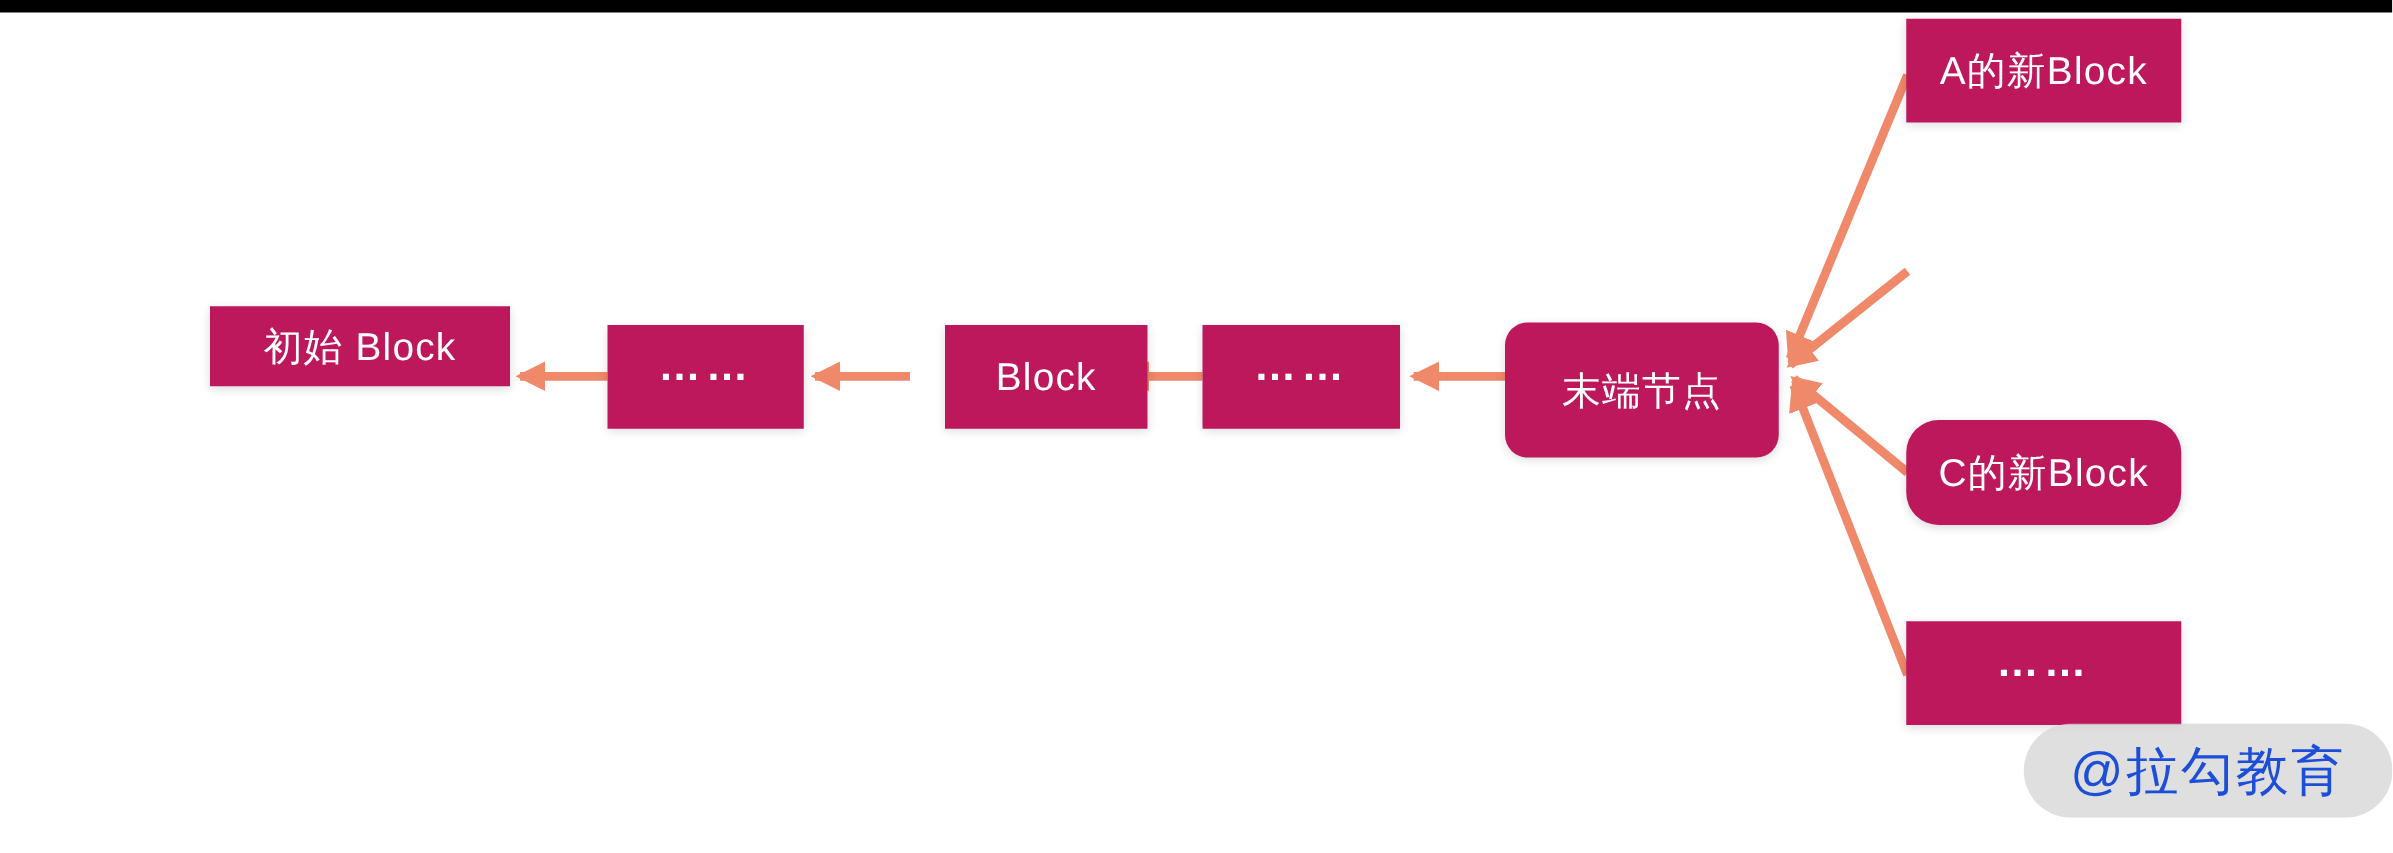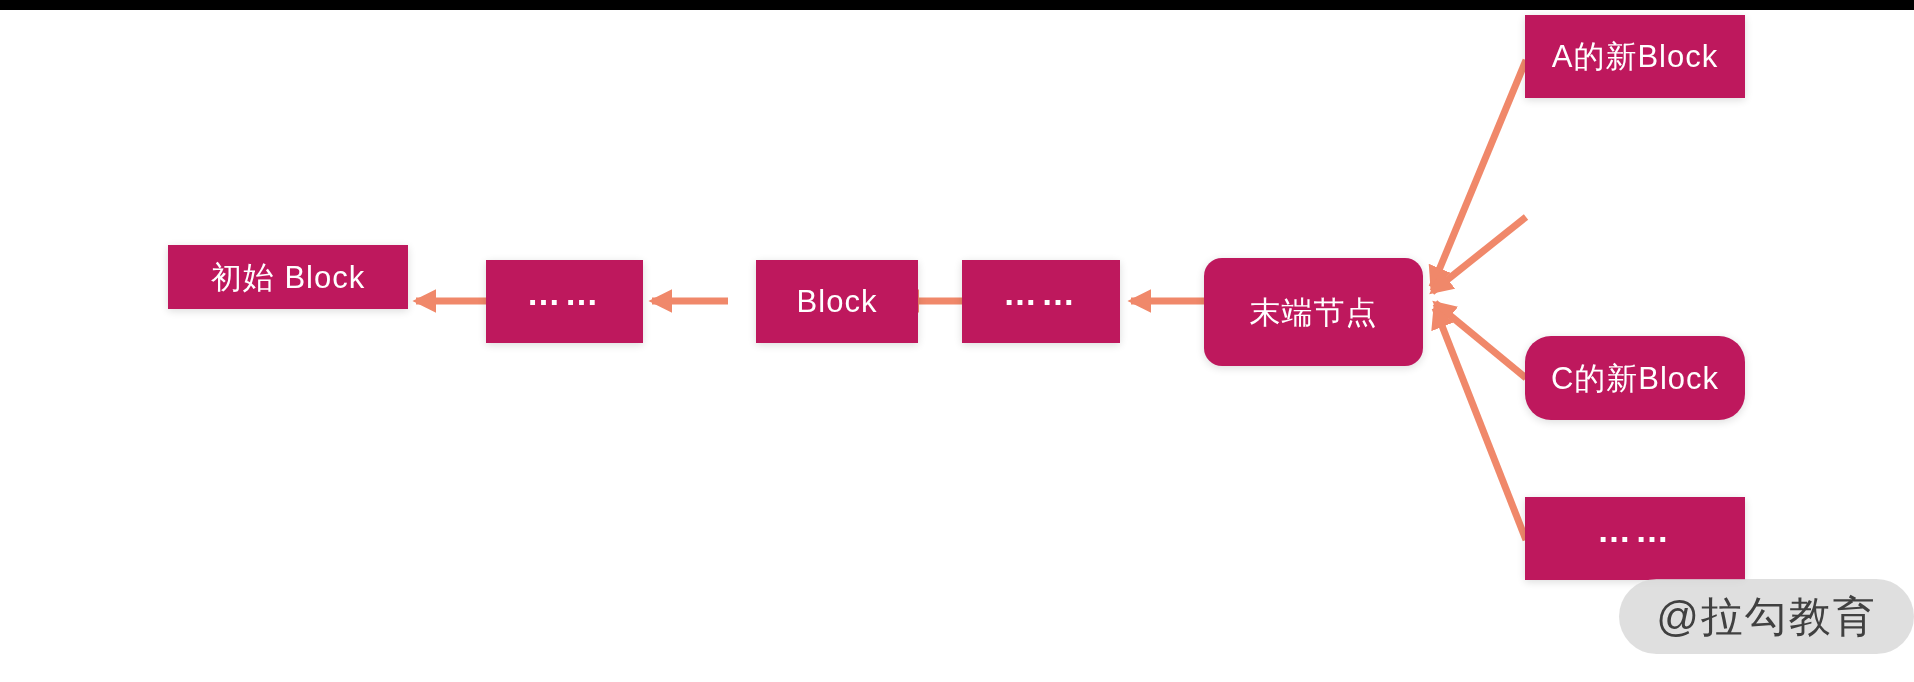--- a/index.html
+++ b/index.html
@@ -64,21 +64,21 @@
     position: absolute;
     left: 1619px;
     top: 579px;
     width: 295px;
     height: 75px;
     background: rgba(216, 216, 216, 0.82);
     border-radius: 38px;
     display: flex;
     align-items: center;
     justify-content: center;
-    color: #404040;
+    color: #1d4ed8;
     font-size: 42px;
     letter-spacing: 2px;
   }
 </style>
 </head>
 <body>
 
 <div id="stage">
 
   <div class="top-bar"></div>

